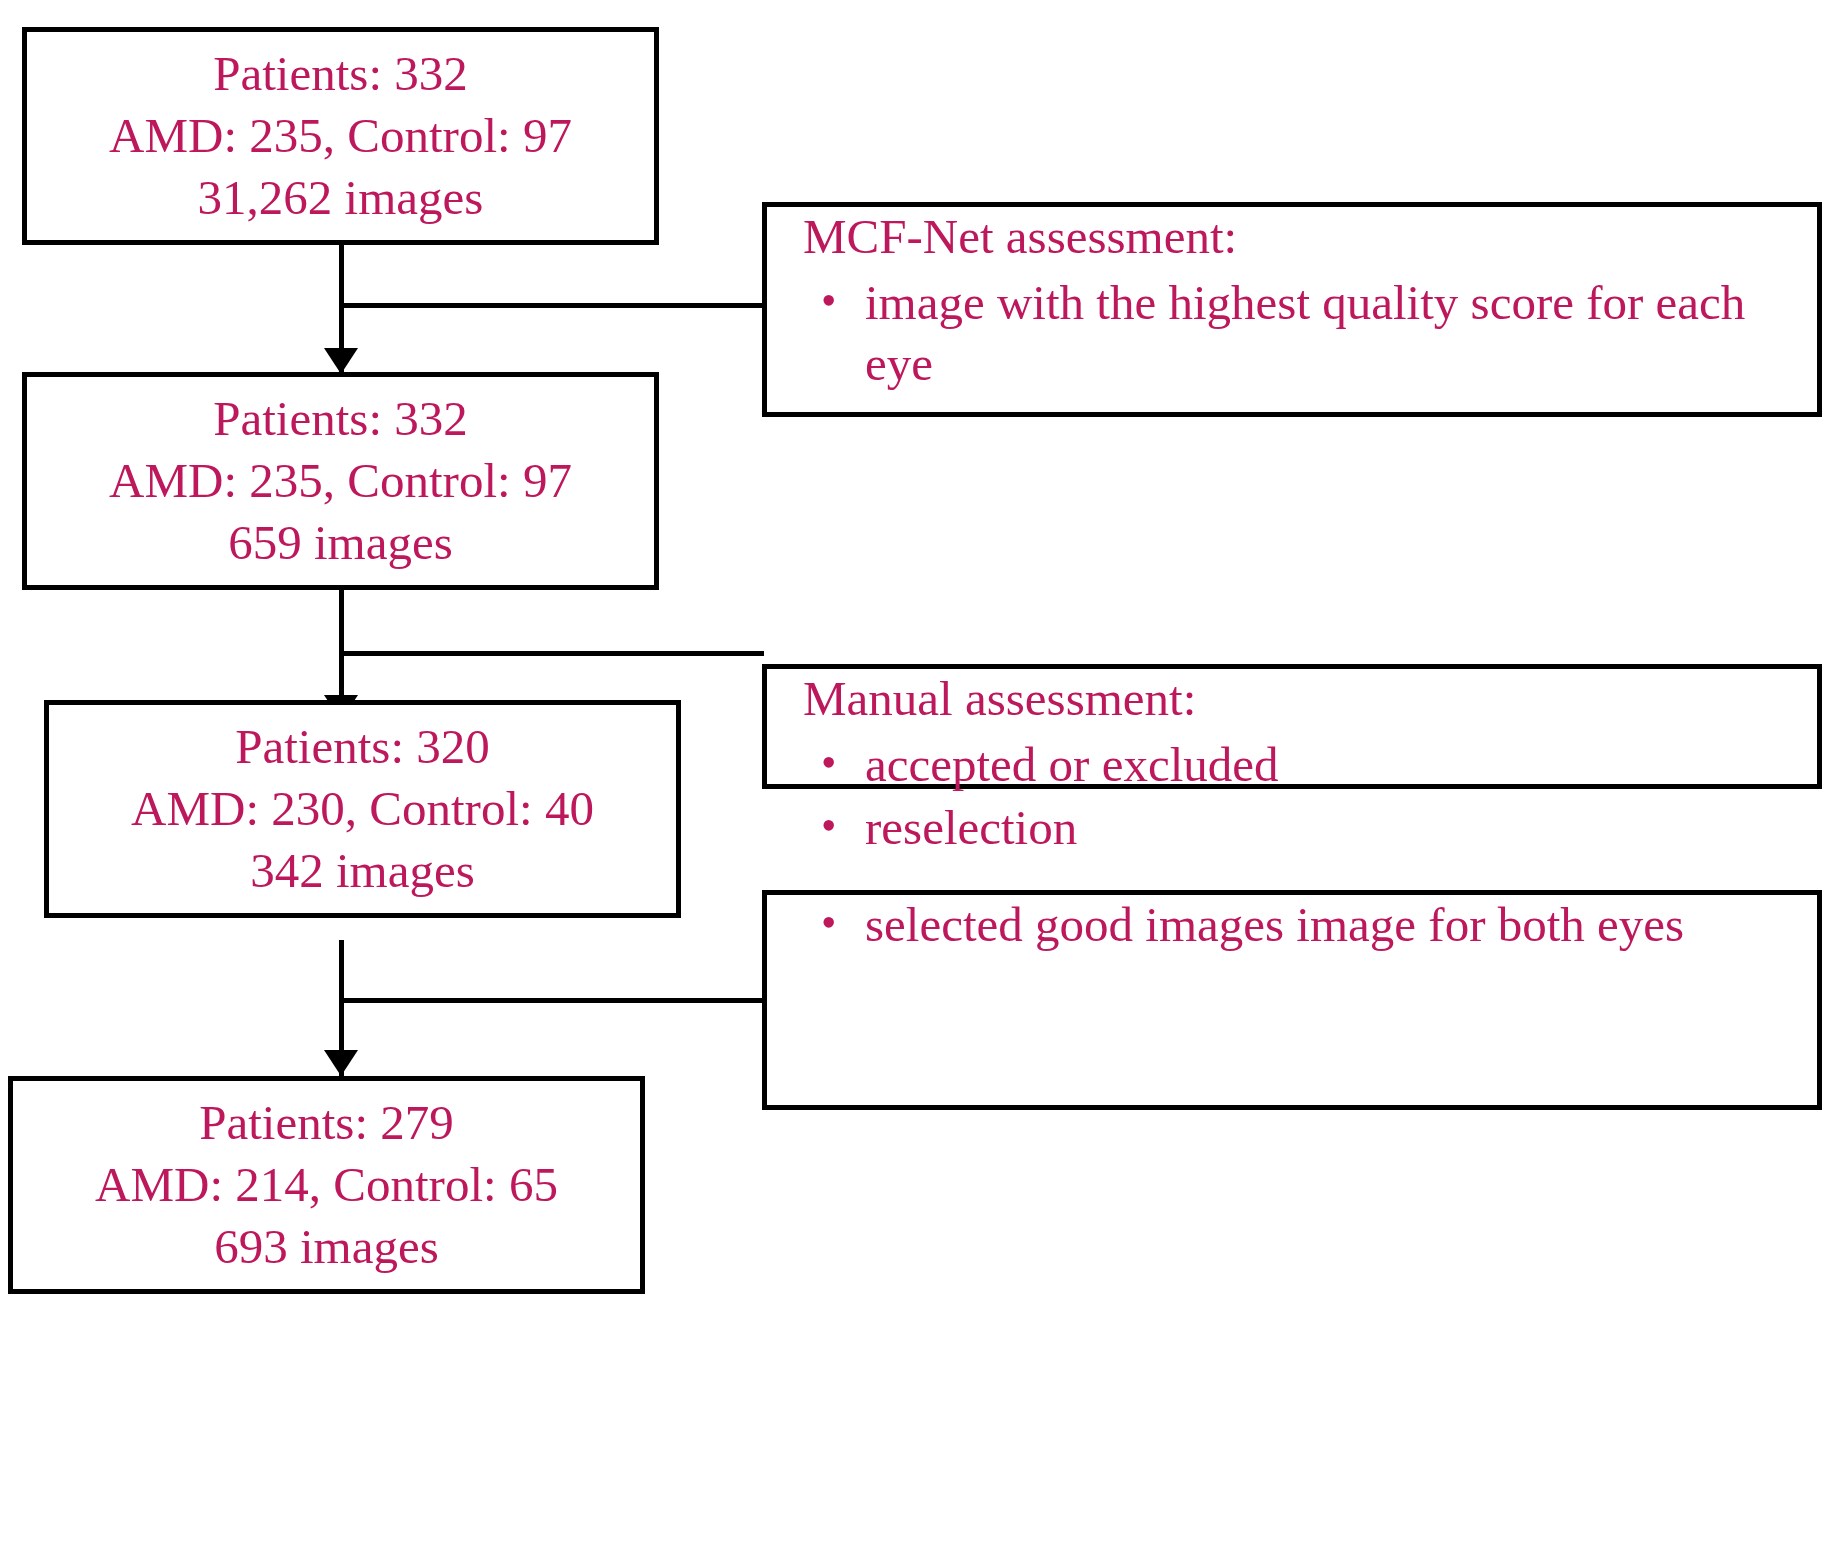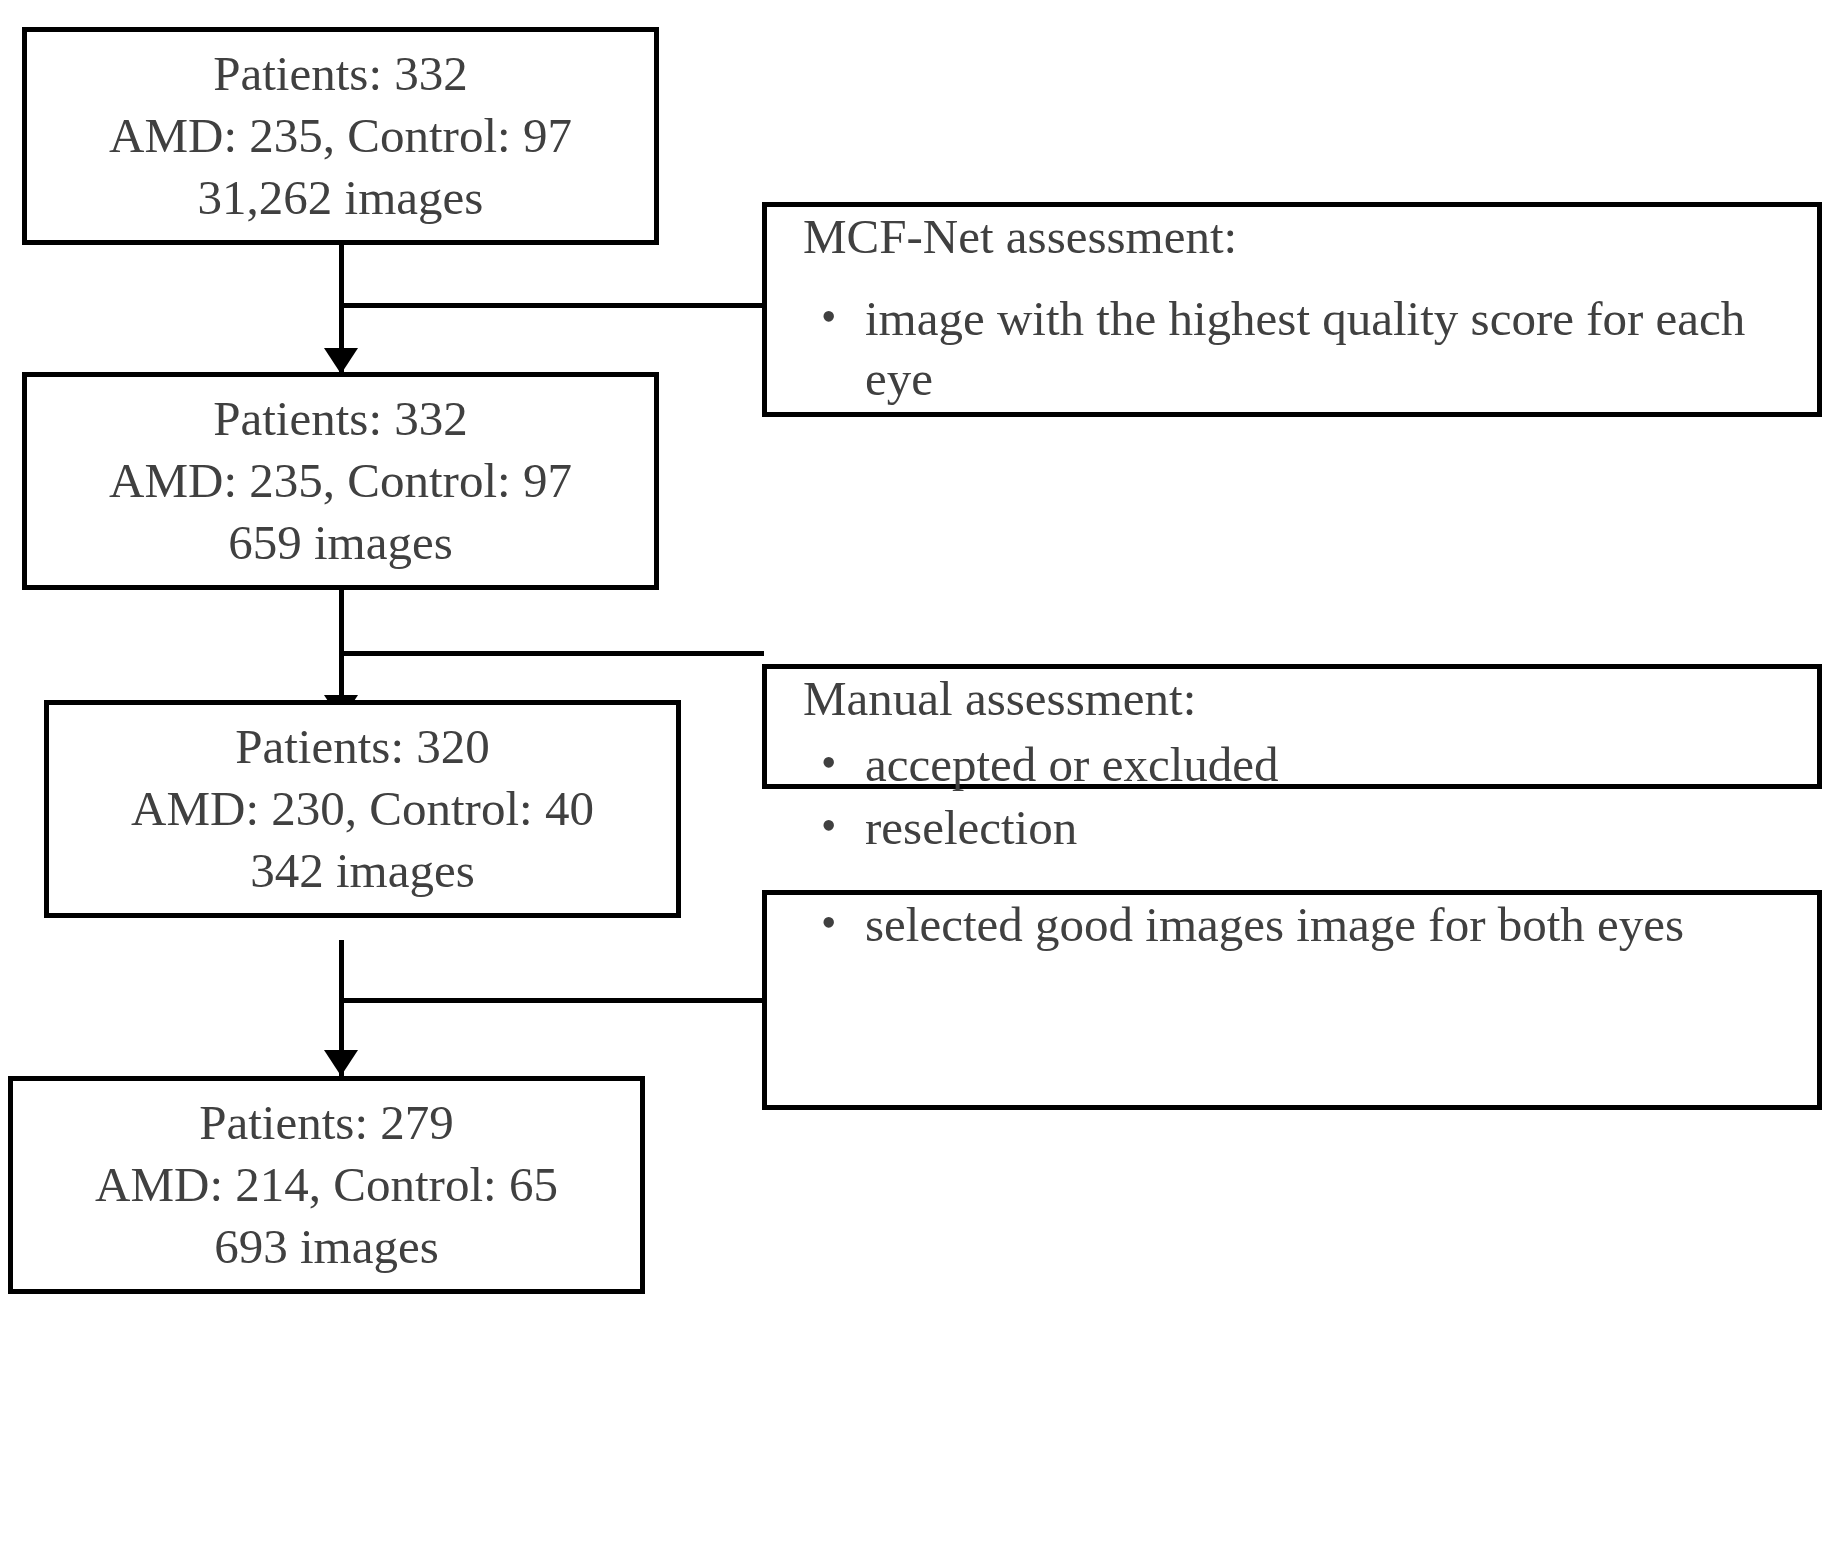--- a/index.html
+++ b/index.html
@@ -6,21 +6,21 @@
     margin: 0;
     padding: 0;
     background: #ffffff;
   }
   #canvas {
     position: relative;
     width: 1844px;
     height: 1334px;
     background: #ffffff;
     font-family: "Liberation Serif", "DejaVu Serif", serif;
-    color: #404040;
+    color: #be185d;
     overflow: hidden;
   }
 
   
   .box {
     position: absolute;
     box-sizing: border-box;
     border: 5px solid #000000;
     background: #ffffff;
   }
@@ -35,21 +35,21 @@
     line-height: 1.26;
     text-align: center;
     white-space: nowrap;
   }
 
   .note-box {
     padding-left: 36px;
     padding-right: 22px;
     display: flex;
     flex-direction: column;
-    justify-content: space-between;
+    justify-content: flex-start;
   }
   .note-title {
     font-size: 49px;
     line-height: 1.22;
     text-align: left;
     margin-bottom: 6px;
   }
   .note-list {
     margin: 0;
     padding: 0;

